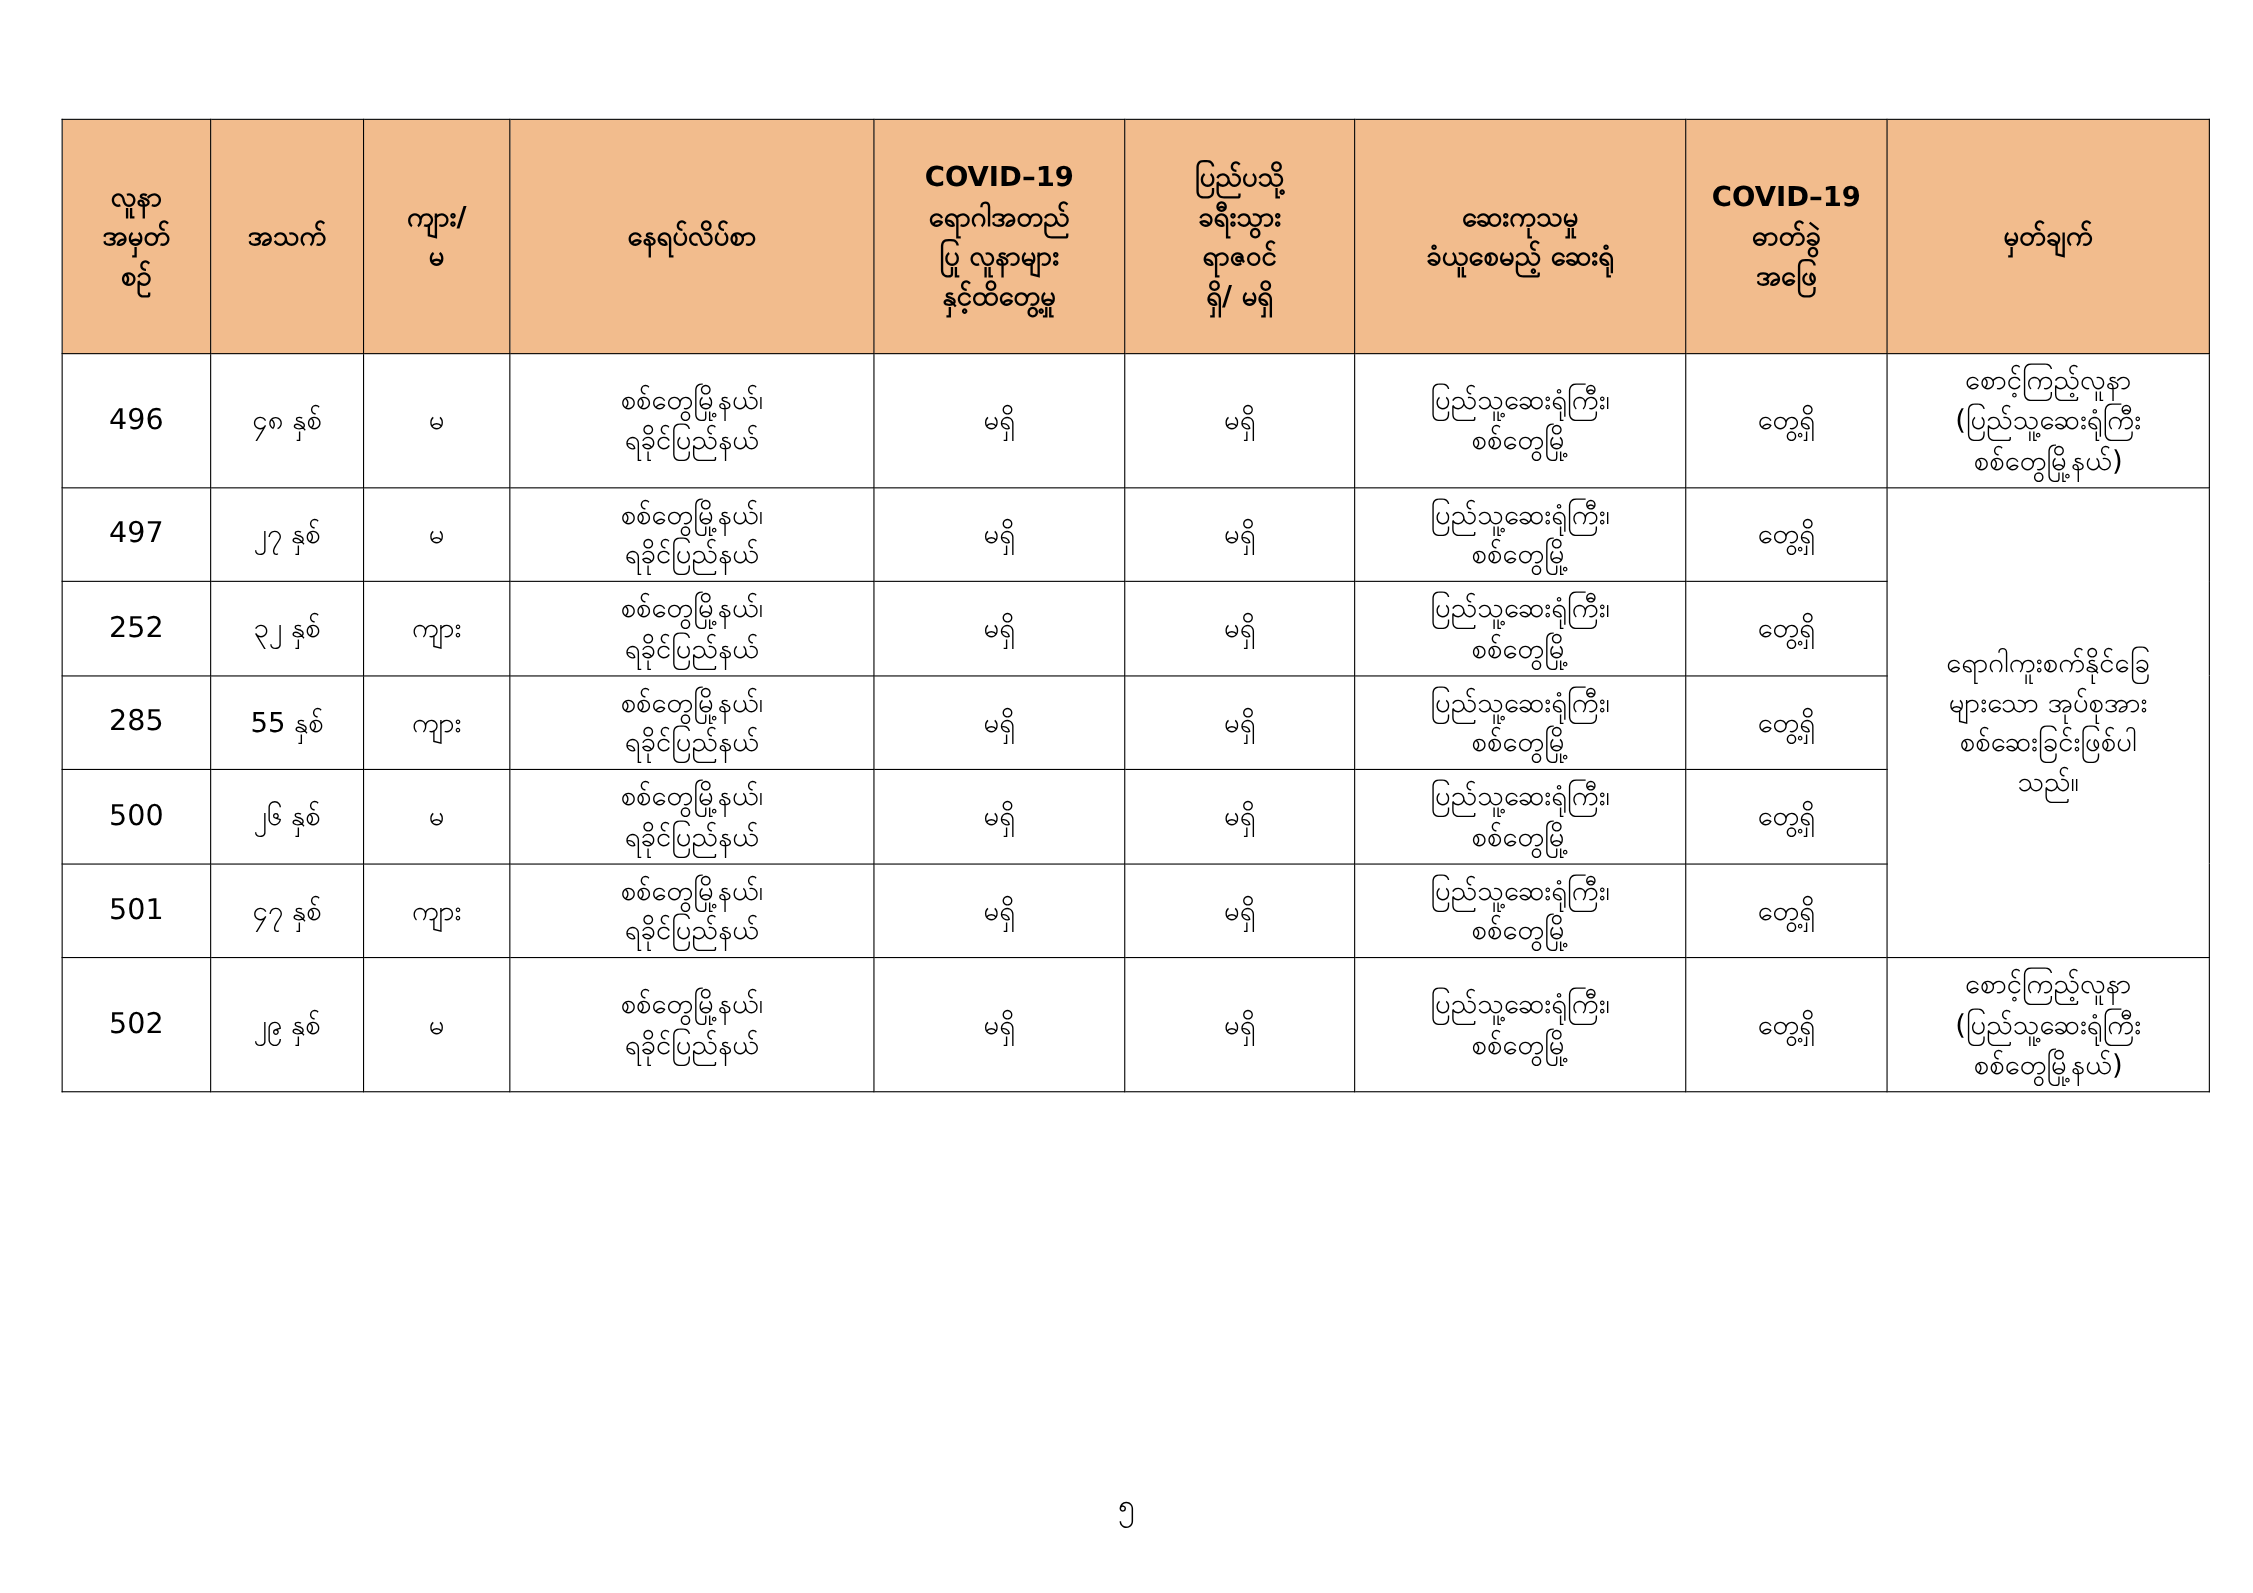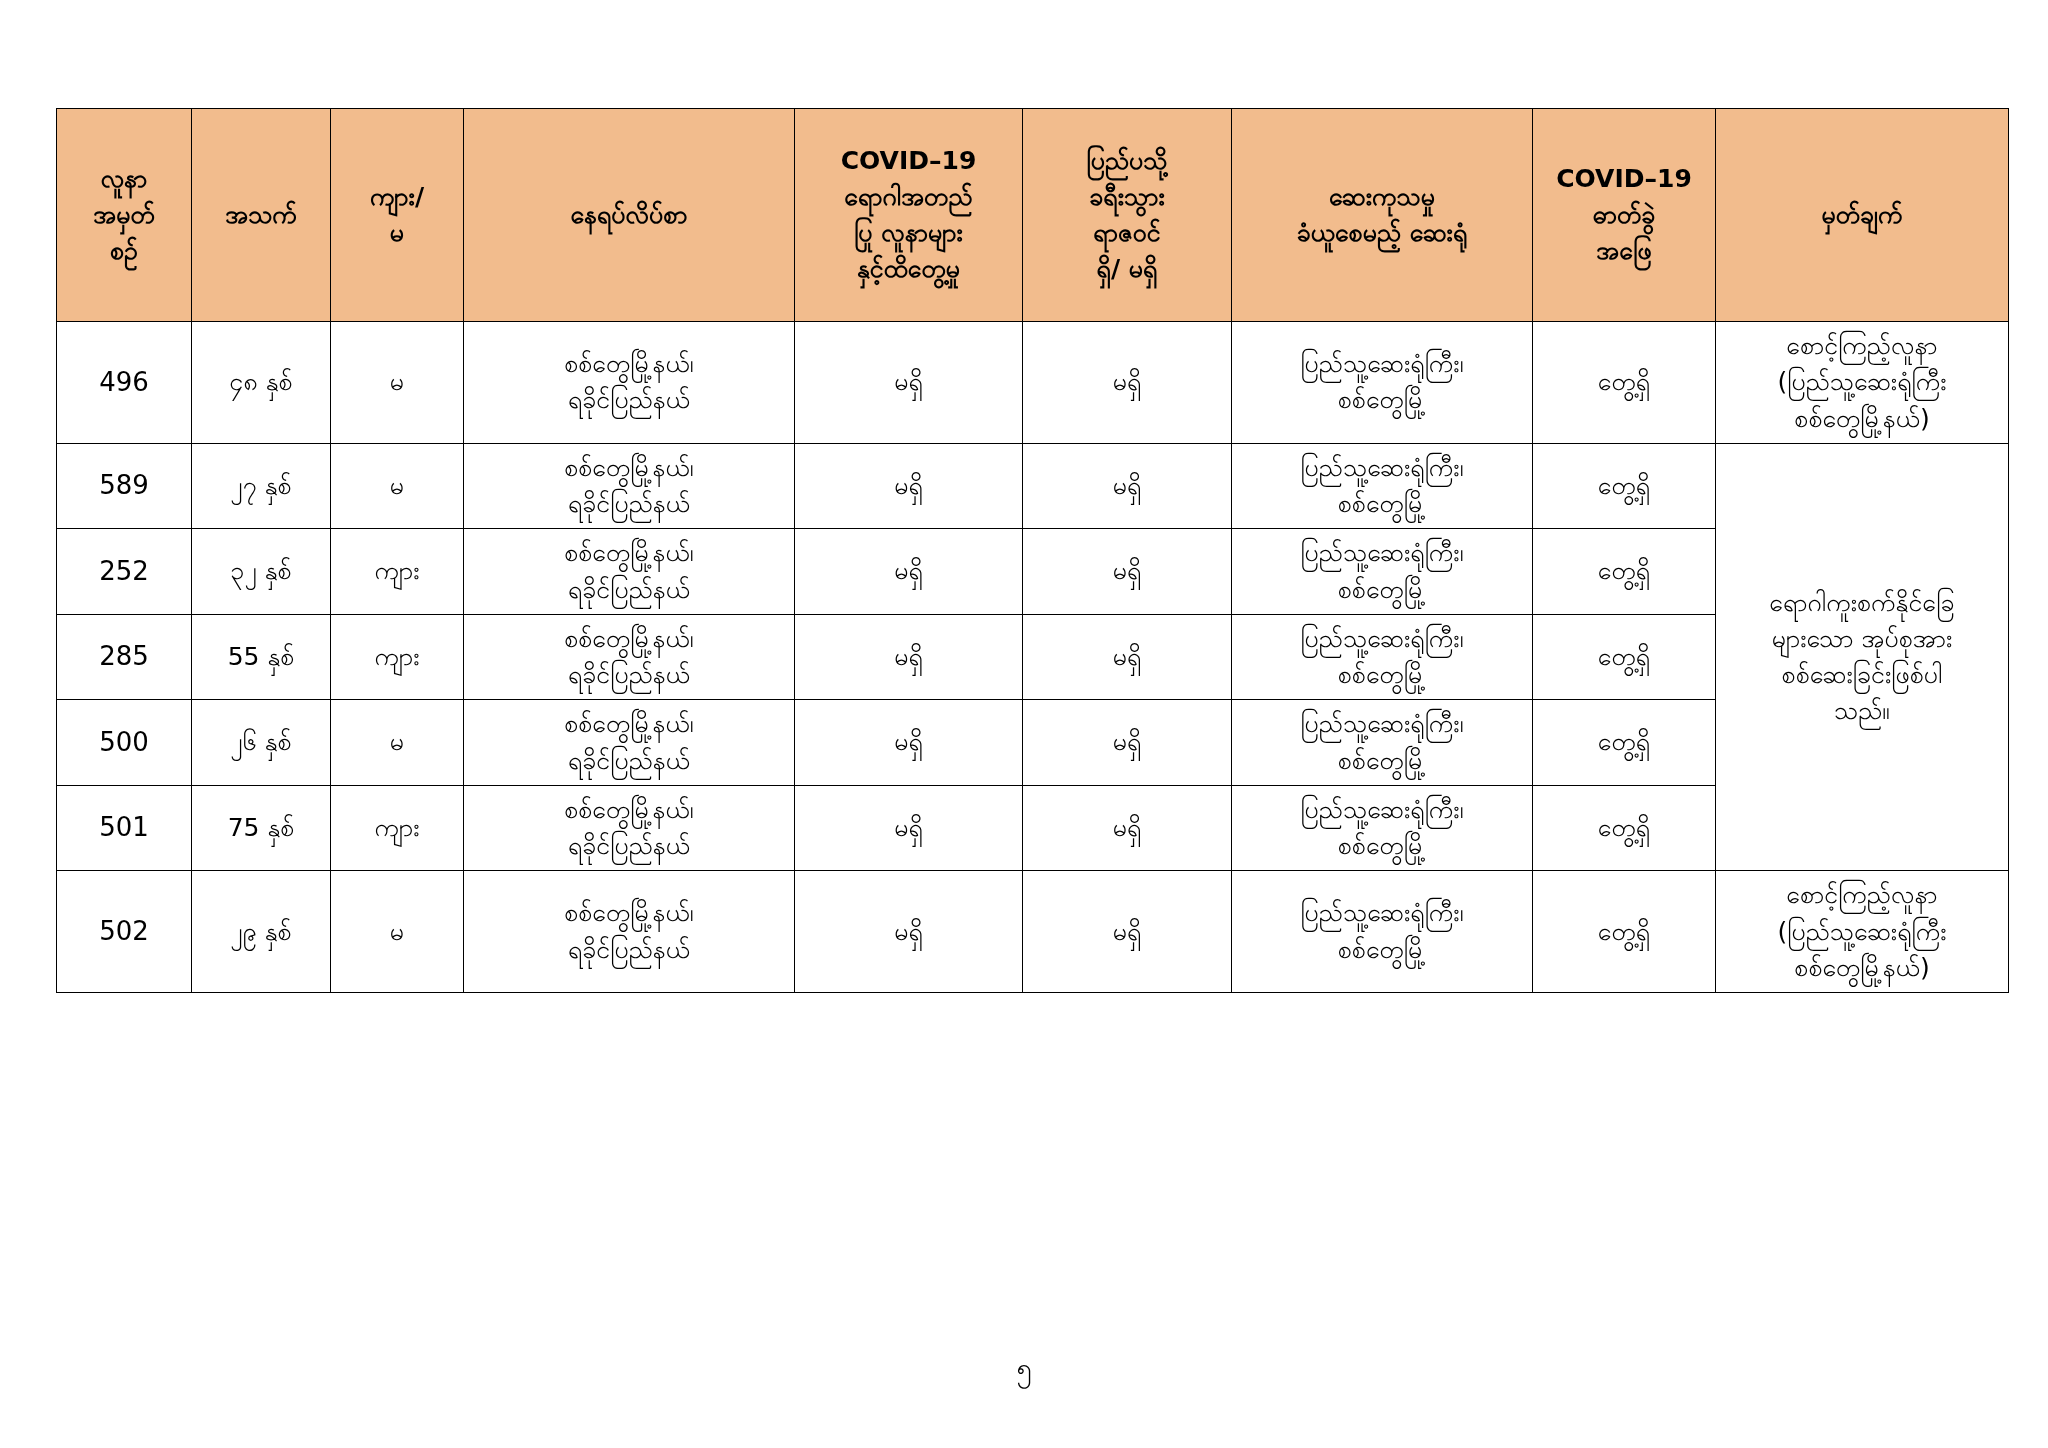--- a/index.html
+++ b/index.html
@@ -133,21 +133,21 @@
             <span class="cell-line">စစ်တွေမြို့</span>
           </td>
           <td class="col-result">တွေ့ရှိ</td>
           <td class="col-remark">
             <span class="cell-line">စောင့်ကြည့်လူနာ</span>
             <span class="cell-line">(ပြည်သူ့ဆေးရုံကြီး</span>
             <span class="cell-line">စစ်တွေမြို့နယ်)</span>
           </td>
         </tr>
         <tr>
-          <td class="col-no num">589</td>
+          <td class="col-no num">497</td>
           <td class="col-age">၂၇ နှစ်</td>
           <td class="col-sex">မ</td>
           <td class="col-addr">
             <span class="cell-line">စစ်တွေမြို့နယ်၊</span>
             <span class="cell-line">ရခိုင်ပြည်နယ်</span>
           </td>
           <td class="col-contact">မရှိ</td>
           <td class="col-travel">မရှိ</td>
           <td class="col-hosp">
             <span class="cell-line">ပြည်သူ့ဆေးရုံကြီး၊</span>
@@ -204,21 +204,21 @@
           <td class="col-contact">မရှိ</td>
           <td class="col-travel">မရှိ</td>
           <td class="col-hosp">
             <span class="cell-line">ပြည်သူ့ဆေးရုံကြီး၊</span>
             <span class="cell-line">စစ်တွေမြို့</span>
           </td>
           <td class="col-result">တွေ့ရှိ</td>
         </tr>
         <tr>
           <td class="col-no num">501</td>
-          <td class="col-age">75 နှစ်</td>
+          <td class="col-age">၄၇ နှစ်</td>
           <td class="col-sex">ကျား</td>
           <td class="col-addr">
             <span class="cell-line">စစ်တွေမြို့နယ်၊</span>
             <span class="cell-line">ရခိုင်ပြည်နယ်</span>
           </td>
           <td class="col-contact">မရှိ</td>
           <td class="col-travel">မရှိ</td>
           <td class="col-hosp">
             <span class="cell-line">ပြည်သူ့ဆေးရုံကြီး၊</span>
             <span class="cell-line">စစ်တွေမြို့</span>

